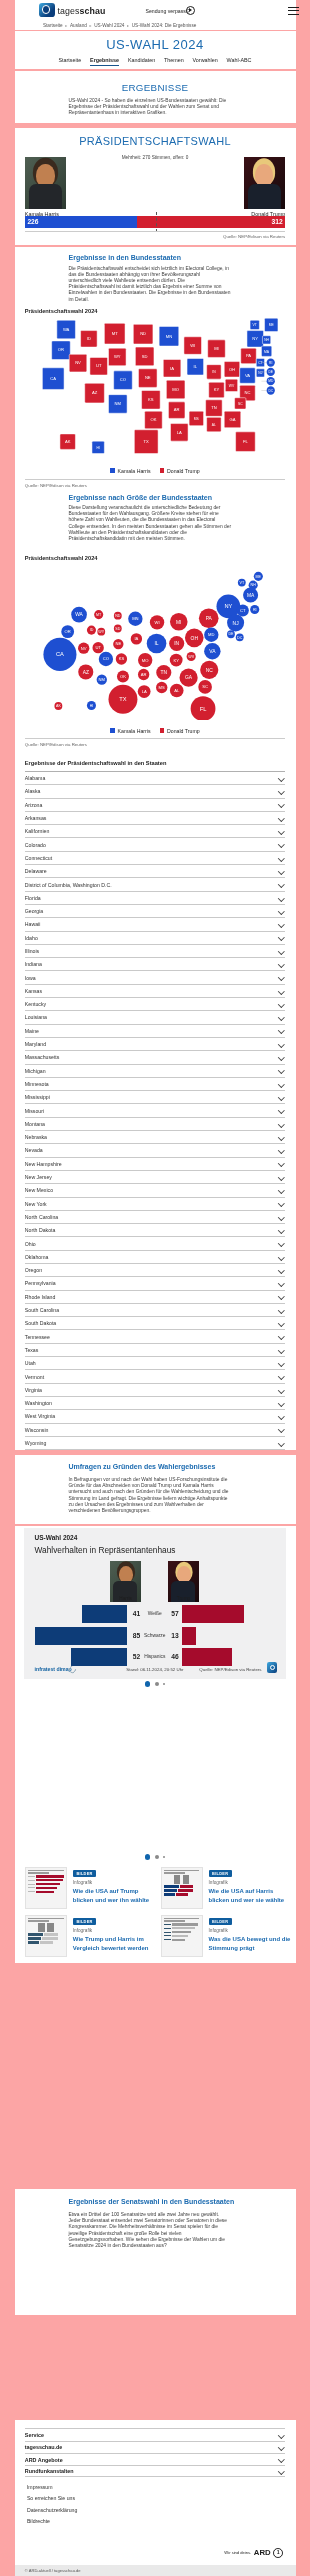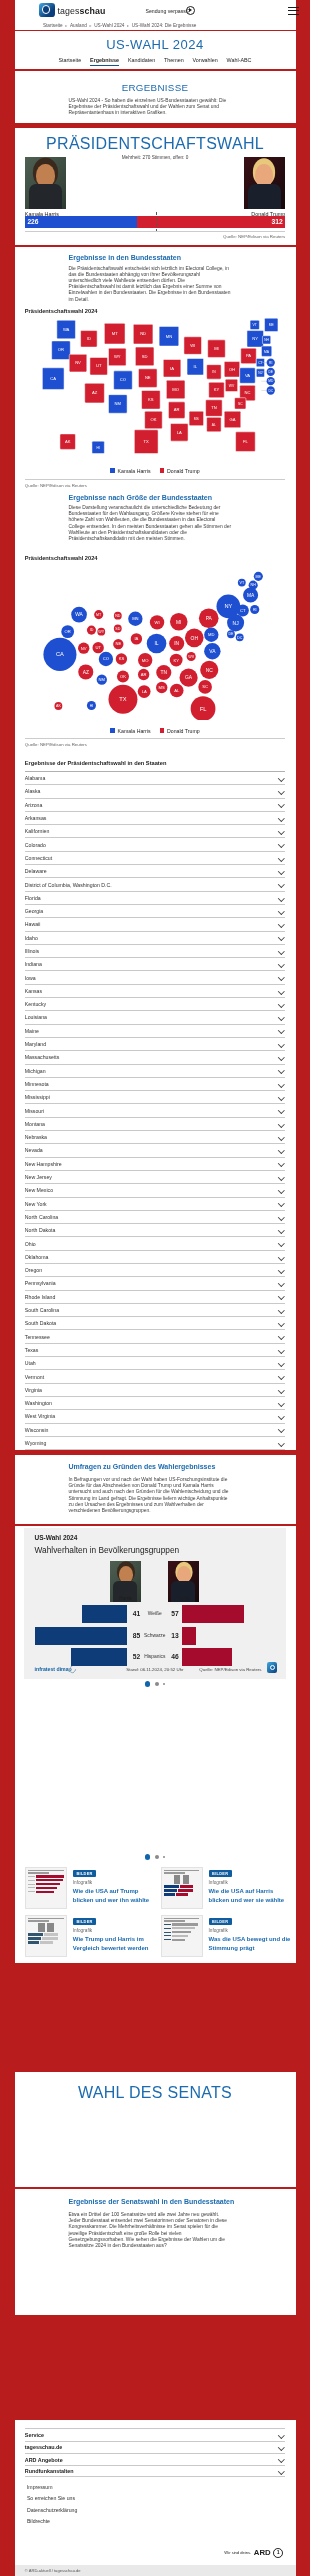--- a/index.html
+++ b/index.html
@@ -1,17 +1,17 @@
 <!DOCTYPE html>
 <html lang="de" style="font-size:8.3px"><head>
 <meta charset="utf-8">
 <style>
   html,body{margin:0;padding:0;}
   body{background:#f0f0f1;font-family:"Liberation Sans",sans-serif;color:#333;}
-  #page{position:relative;width:310px;height:2576px;background:#b91c1c;overflow:hidden;}
+  #page{position:relative;width:310px;height:2576px;background:#fca5a5;overflow:hidden;}
   .card{position:absolute;left:14.5px;width:281px;background:#fff;}
   
   .c-header{top:0;height:29.5px;}
   .logo{position:absolute;left:24px;top:2.6px;width:16px;height:14.5px;border-radius:3.1px;
     background:linear-gradient(135deg,#3fa9e0 0%,#0a3e7c 70%);}
   .logo .ring{position:absolute;left:3.1px;top:2.6px;width:6.7px;height:6.7px;border:1.6px solid #fff;border-radius:50%;background:#0a3e7c;}
   .brand{position:absolute;left:43px;top:5.7px;font-size:8.8px;color:#1d1d1d;letter-spacing:0.1px;}
   .brand b{font-weight:700;}
   .sendung{position:absolute;left:131px;top:7.8px;font-size:5.2px;color:#1d1d1d;}
   .play{position:absolute;left:171px;top:5.7px;width:7.8px;height:7.8px;border:0.8px solid #1d1d1d;border-radius:50%;}
@@ -21,21 +21,21 @@
   .breadcrumb{position:absolute;left:28.4px;top:23px;font-size:4.7px;color:#555;white-space:nowrap;}
   .bc-item{margin-right:2.6px;cursor:pointer;}
   .bc-sep{margin-right:2.6px;color:#999;font-size:4.1px;}
   
   .c-title{top:31px;height:38px;}
   .hub-title{position:absolute;left:0;right:0;top:6.2px;text-align:center;font-size:13px;color:#1c6bb0;letter-spacing:0.5px;}
   .tabs{position:absolute;left:0;right:0;top:26px;display:flex;justify-content:center;gap:8.8px;font-size:5.4px;color:#1d1d1d;}
   .tab{padding-bottom:1.6px;cursor:pointer;}
   .tab.active{font-weight:700;border-bottom:1px solid #16538c;}
   
-  .sec-title{position:absolute;left:0;right:0;text-align:center;font-size:16px;color:#1c6bb0;letter-spacing:0.3px;}
+  .sec-title{position:absolute;left:0;right:0;text-align:center;font-size:11px;color:#1c6bb0;letter-spacing:0.3px;}
   .h3{position:absolute;left:54px;width:171px;font-size:7px;font-weight:700;color:#1c6bb0;}
   .copy{position:absolute;left:54px;width:164px;font-size:4.9px;line-height:1.27;color:#3c3c3c;}
   .small-label{position:absolute;left:10.3px;font-size:5.7px;font-weight:700;color:#1d1d1d;}
   .divider{position:absolute;left:10.3px;right:10.3px;border-top:0.5px solid #ccc;}
   .source{position:absolute;font-size:4.4px;color:#666;}
   
   .c-erg{top:71px;height:52px;}
   .c-erg .sec-title{top:11.4px;font-size:9.8px;}
   .c-erg .copy{top:27px;}
   
@@ -832,21 +832,21 @@
   </div>
 
   <div class="card c-umfragen">
     <div class="h3">Umfragen zu Gründen des Wahlergebnisses</div>
     <div class="copy">In Befragungen vor und nach der Wahl haben US-Forschungsinstitute die Gründe für das Abschneiden von Donald Trump und Kamala Harris untersucht und auch nach den Gründen für die Wahlentscheidung und die Stimmung im Land gefragt. Die Ergebnisse liefern wichtige Anhaltspunkte zu den Ursachen des Ergebnisses und zum Wahlverhalten der verschiedenen Bevölkerungsgruppen.</div>
   </div>
 
   <div class="card c-info">
     <div class="panel">
       <div class="p-t1">US-Wahl 2024</div>
-      <div class="p-t2">Wahlverhalten in Bevölkerungsgruppen</div>
+      <div class="p-t2">Wahlverhalten in Repräsentantenhaus</div>
       <div class="mini-photo" style="left:86px">
         <div style="position:absolute;inset:0;background:linear-gradient(135deg,#4f5f52,#2d3a31)"></div>
         <div class="head" style="background:#c08050;box-shadow:0 -2.6px 0 2.1px #3a2a1e"></div>
         <div class="body" style="background:#23262a"></div>
       </div>
       <div class="mini-photo" style="left:144px">
         <div style="position:absolute;inset:0;background:linear-gradient(135deg,#3a1116,#17090c)"></div>
         <div class="head" style="background:#e8a87c;box-shadow:0 -2.6px 0 1.6px #e8c87a"></div>
         <div class="body" style="background:#19202c"></div>
       </div>
@@ -993,23 +993,20 @@
               <span class="th-lbl" style="background: rgb(49, 85, 110);"></span>
               <span class="th-bar" style="width: 13.4px; background: rgb(154, 154, 154);"></span>
             </div>
           </div>
           <div class="tz-body"><span class="tag">BILDER</span><div class="kicker">Infografik</div><div class="tz-title">Was die USA bewegt und die Stimmung prägt</div></div>
         </div>
       </div>
   </div>
 
 
-  <div class="card c-senate">
-    <div class="sec-title">WAHL DES SENATS</div>
-  </div>
 
   <div class="card c-senateres">
     <div class="h3">Ergebnisse der Senatswahl in den Bundesstaaten</div>
     <div class="copy">Etwa ein Drittel der 100 Senatssitze wird alle zwei Jahre neu gewählt. Jeder Bundesstaat entsendet zwei Senatorinnen oder Senatoren in diese Kongresskammer. Die Mehrheitsverhältnisse im Senat spielen für die jeweilige Präsidentschaft eine große Rolle bei vielen Gesetzgebungsvorhaben. Wie sehen die Ergebnisse der Wahlen um die Senatssitze 2024 in den Bundesstaaten aus?</div>
   </div>
 
 
   <div class="card c-footer">
     <div id="footrows">
         <div class="frow" style="top: 8.3px;">

